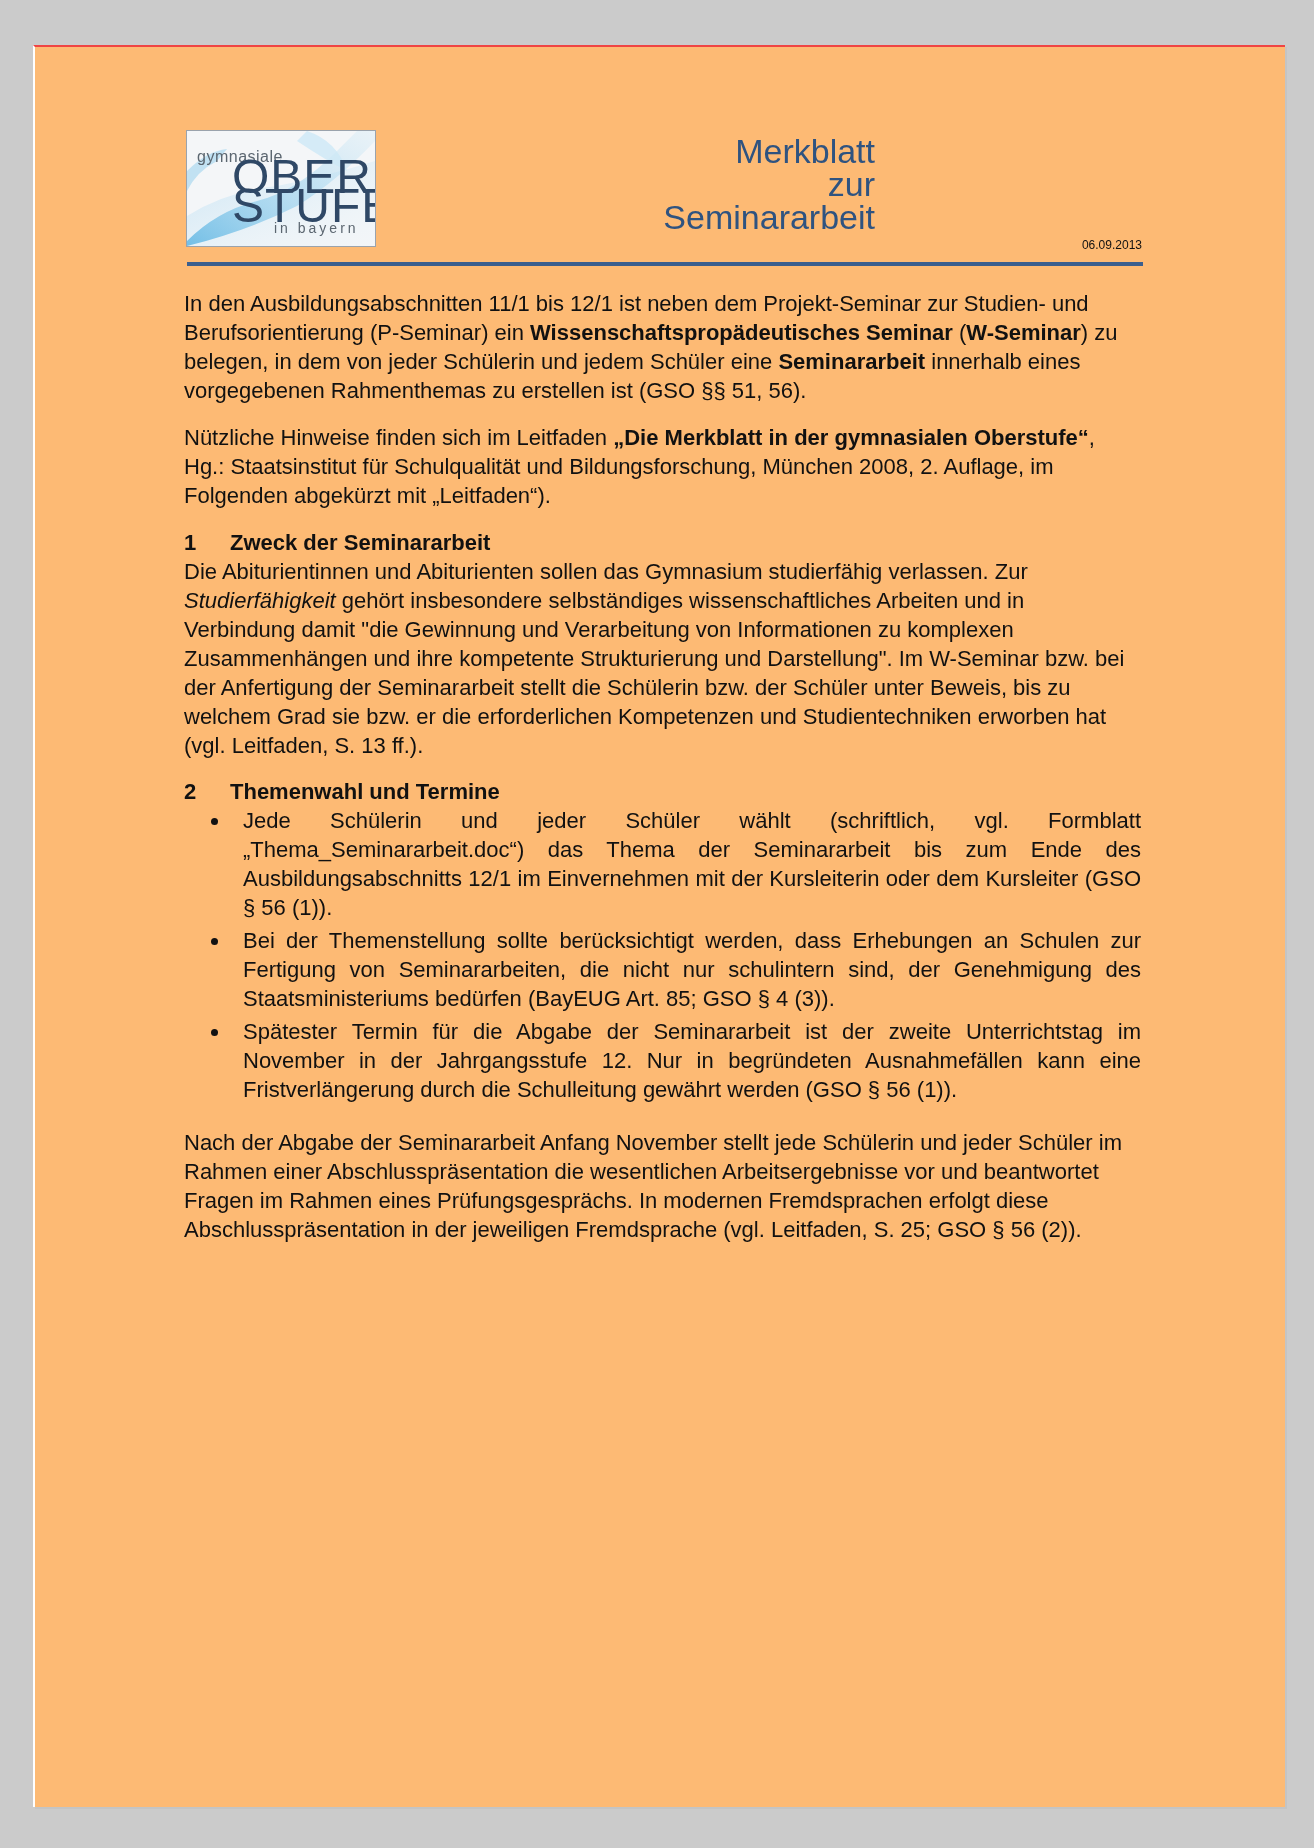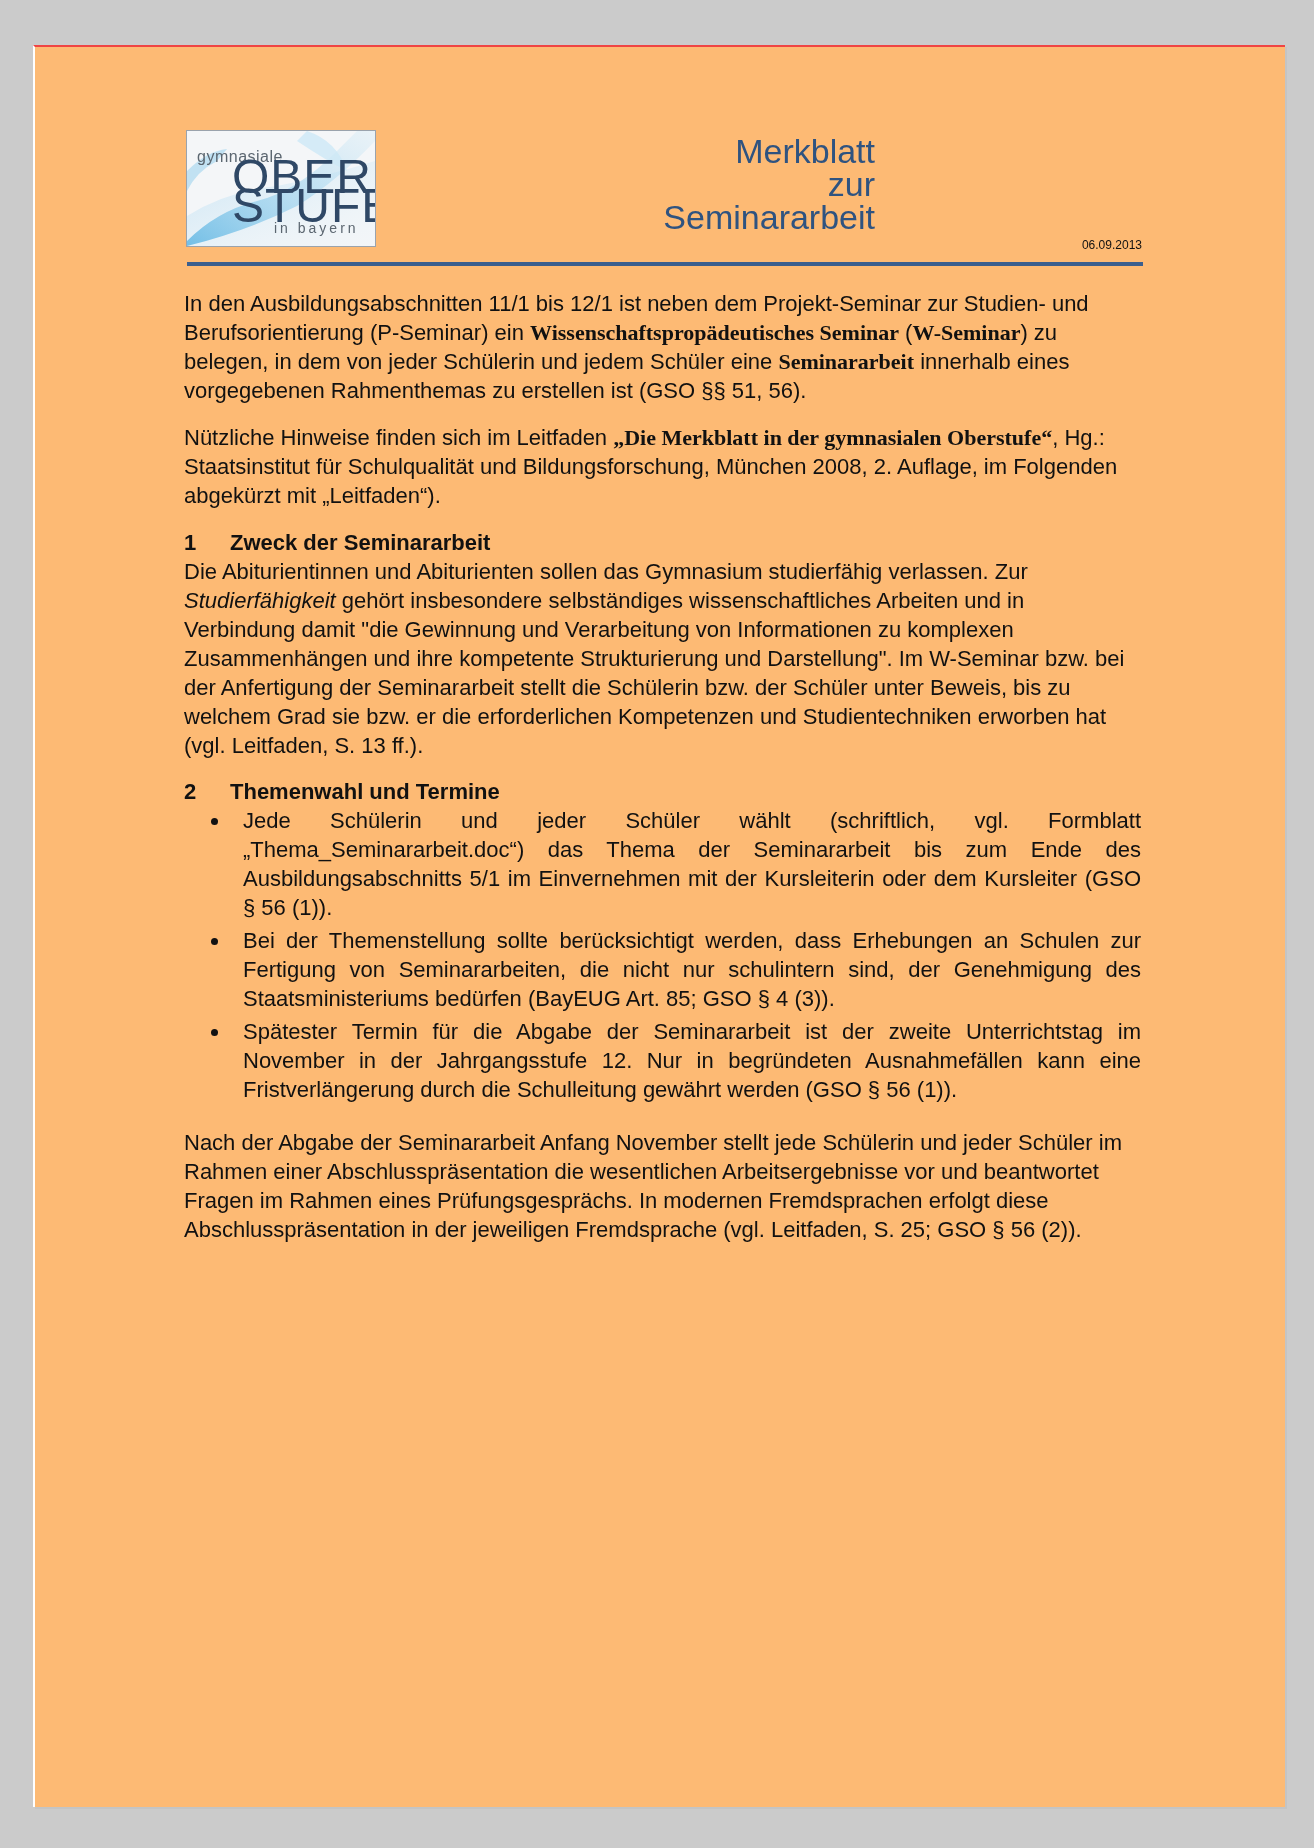--- a/index.html
+++ b/index.html
@@ -85,21 +85,21 @@
     position: relative;
     padding-left: 59px;
     margin-bottom: 4px;
     text-align: justify;
   }
   ul.bullets li .dot {
     position: absolute; left: 27px; top: 12px;
     width: 7px; height: 7px; border-radius: 50%;
     background: #111;
   }
-  b { font-weight: bold; font-family: Liberation Serif, serif; }
+  b { font-weight: bold; }
   i { font-style: italic; text-align: center; }
 </style>
 </head>
 <body>
 
 <div class="page">
 
   <div class="logo">
     <svg width="188" height="115" viewBox="0 0 188 115">
       <defs>
@@ -144,20 +144,20 @@
       <span class="num">1</span>
       <span>Zweck der Seminararbeit</span>
     </div>
     <p class="section-body"><span>Die Abiturientinnen und Abiturienten sollen das Gymnasium studierfähig verlassen. Zur </span><i>Studierfähigkeit</i><span> gehört insbesondere selbständiges wissenschaftliches Arbeiten und in Verbindung damit "die Gewinnung und Verarbeitung von Informationen zu komplexen Zusammenhängen und ihre kompetente Strukturierung und Darstellung". Im W-Seminar bzw. bei der Anfertigung der Seminararbeit stellt die Schülerin bzw. der Schüler unter Beweis, bis zu welchem Grad sie bzw. er die erforderlichen Kompetenzen und Studientechniken erworben hat (vgl. Leitfaden, S. 13 ff.).</span></p>
 
     <div class="heading" style="margin-top:2px;">
       <span class="num">2</span>
       <span>Themenwahl und Termine</span>
     </div>
     <ul class="bullets">
-      <li><span class="dot"></span><span>Jede Schülerin und jeder Schüler wählt (schriftlich, vgl. Formblatt „Thema_Seminararbeit.doc“) das Thema der Seminararbeit bis zum Ende des Ausbildungsabschnitts 5/1 im Einvernehmen mit der Kursleiterin oder dem Kursleiter (GSO § 56 (1)).</span></li>
+      <li><span class="dot"></span><span>Jede Schülerin und jeder Schüler wählt (schriftlich, vgl. Formblatt „Thema_Seminararbeit.doc“) das Thema der Seminararbeit bis zum Ende des Ausbildungsabschnitts 12/1 im Einvernehmen mit der Kursleiterin oder dem Kursleiter (GSO § 56 (1)).</span></li>
       <li><span class="dot"></span><span>Bei der Themenstellung sollte berücksichtigt werden, dass Erhebungen an Schulen zur Fertigung von Seminararbeiten, die nicht nur schulintern sind, der Genehmigung des Staatsministeriums bedürfen (BayEUG Art. 85; GSO § 4 (3)).</span></li>
       <li><span class="dot"></span><span>Spätester Termin für die Abgabe der Seminararbeit ist der zweite Unterrichtstag im November in der Jahrgangsstufe 12. Nur in begründeten Ausnahmefällen kann eine Fristverlängerung durch die Schulleitung gewährt werden (GSO § 56 (1)).</span></li>
     </ul>
 
     <p class="para">Nach der Abgabe der Seminararbeit Anfang November stellt jede Schülerin und jeder Schüler im Rahmen einer Abschlusspräsentation die wesentlichen Arbeitsergebnisse vor und beantwortet Fragen im Rahmen eines Prüfungsgesprächs. In modernen Fremdsprachen erfolgt diese Abschlusspräsentation in der jeweiligen Fremdsprache (vgl. Leitfaden, S. 25; GSO § 56 (2)).</p>
   </div>
 </div>
 
 </body></html>

